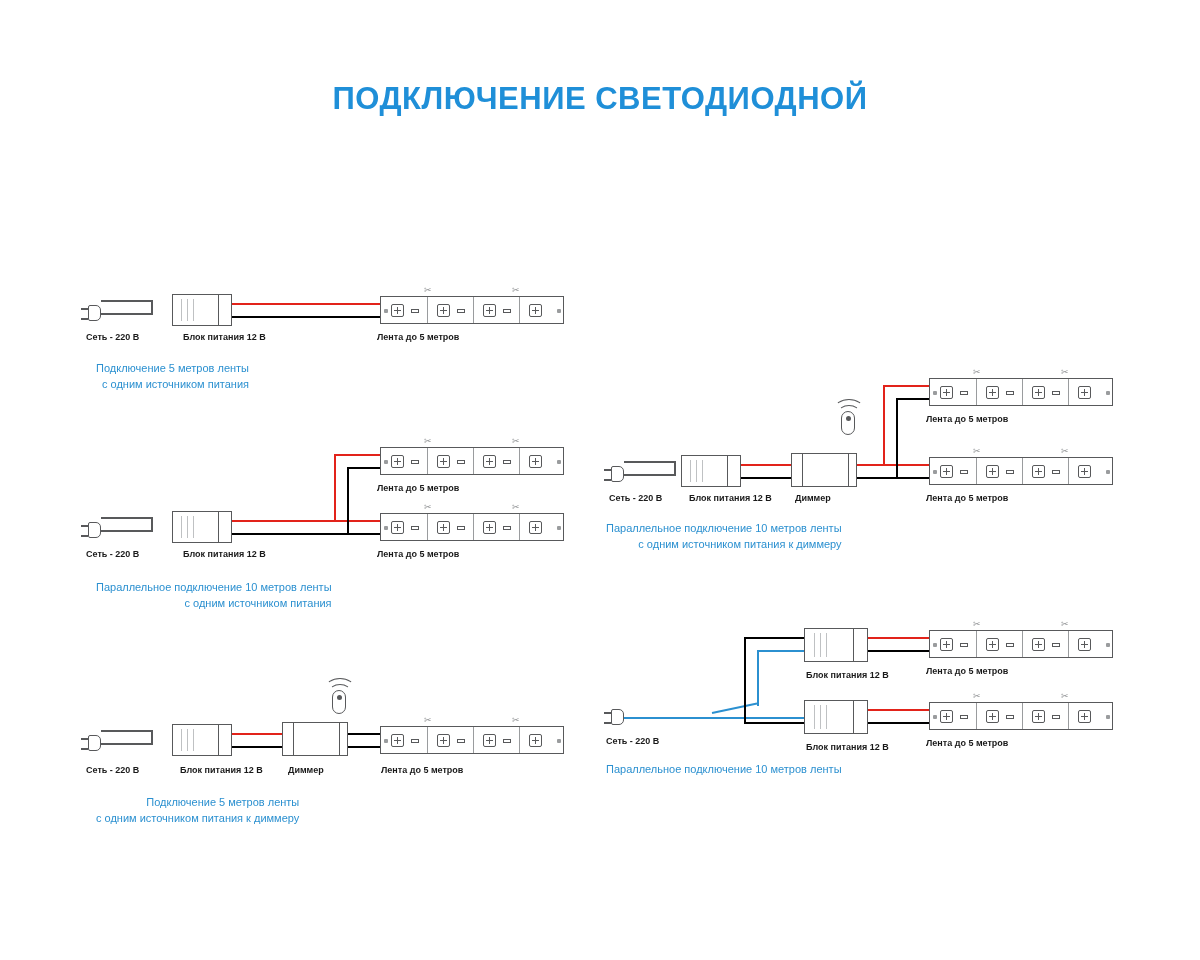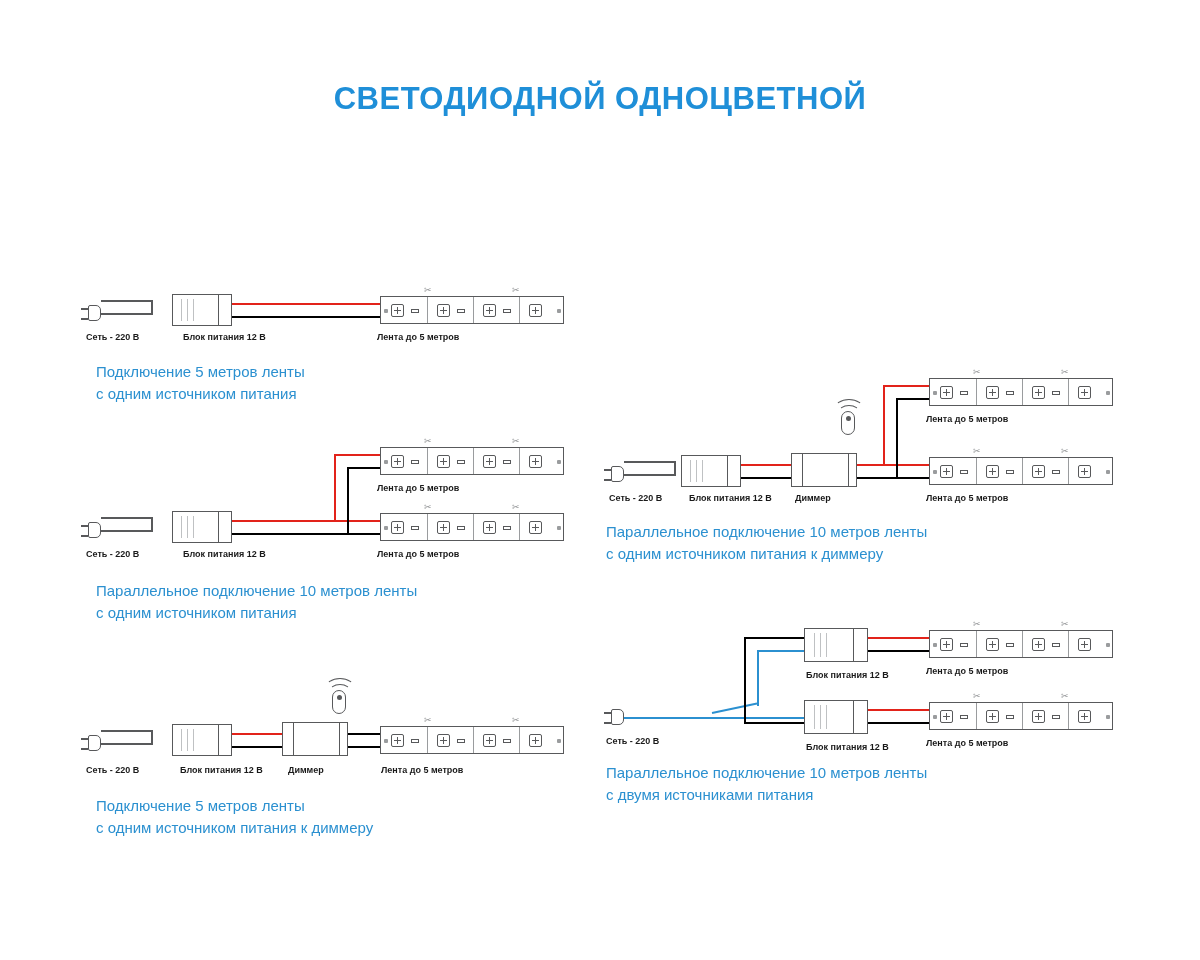--- a/index.html
+++ b/index.html
@@ -32,23 +32,24 @@
   .title .line { display: block; white-space: nowrap; }
 
   
   .diagram {
     position: absolute;
   }
 
   .caption {
     position: absolute;
     color: #2b90d0;
-    font-size: 15px;
+    font-size: 11px;
     line-height: 1.45;
     white-space: nowrap;
+    text-align: right;
   }
   .caption .line { display: block; }
 
   .lbl {
     position: absolute;
     font-size: 9px;
     font-weight: bold;
     color: #1a1a1a;
     white-space: nowrap;
     font-family: "Liberation Sans", sans-serif;
@@ -176,21 +177,21 @@
     position: absolute;
     border: 1.3px solid #58595b;
     border-color: #58595b transparent transparent transparent;
     border-radius: 50%;
   }
 </style>
 </head>
 <body>
 
 <div class="title">
-  <span class="line">СВЕТОДИОДНОЙ ОДНОЦВЕТНОЙ</span>
+  <span class="line">ПОДКЛЮЧЕНИЕ СВЕТОДИОДНОЙ</span>
 </div>
 
 <div class="diagram">
 
   <div class="plug-body" style="left:88px; top:305px;"></div>
   <div class="plug-pin" style="left:81px; top:308px;"></div>
   <div class="plug-pin" style="left:81px; top:318px;"></div>
 
   <div class="wire grey" style="left:101px; top:300px; width:52px; height:1.6px;"></div>
   <div class="wire grey" style="left:151px; top:300px; width:1.6px; height:14px;"></div>
@@ -517,15 +518,14 @@
   <div class="cut" style="left:973px; top:692px;">✂</div>
   <div class="cut" style="left:1061px; top:692px;">✂</div>
   <div class="lbl" style="left:926px; top:738px;">Лента до 5 метров</div>
 
   <div class="lbl" style="left:606px; top:736px;">Сеть - 220 В</div>
   <div class="lbl" style="left:806px; top:670px;">Блок питания 12 В</div>
   <div class="lbl" style="left:806px; top:742px;">Блок питания 12 В</div>
 
   <div class="caption" style="left:606px; top:762px;">
     <span class="line">Параллельное подключение 10 метров ленты</span>
-    <span class="line">с двумя источниками питания</span>
   </div>
 </div>
 
 </body></html>

